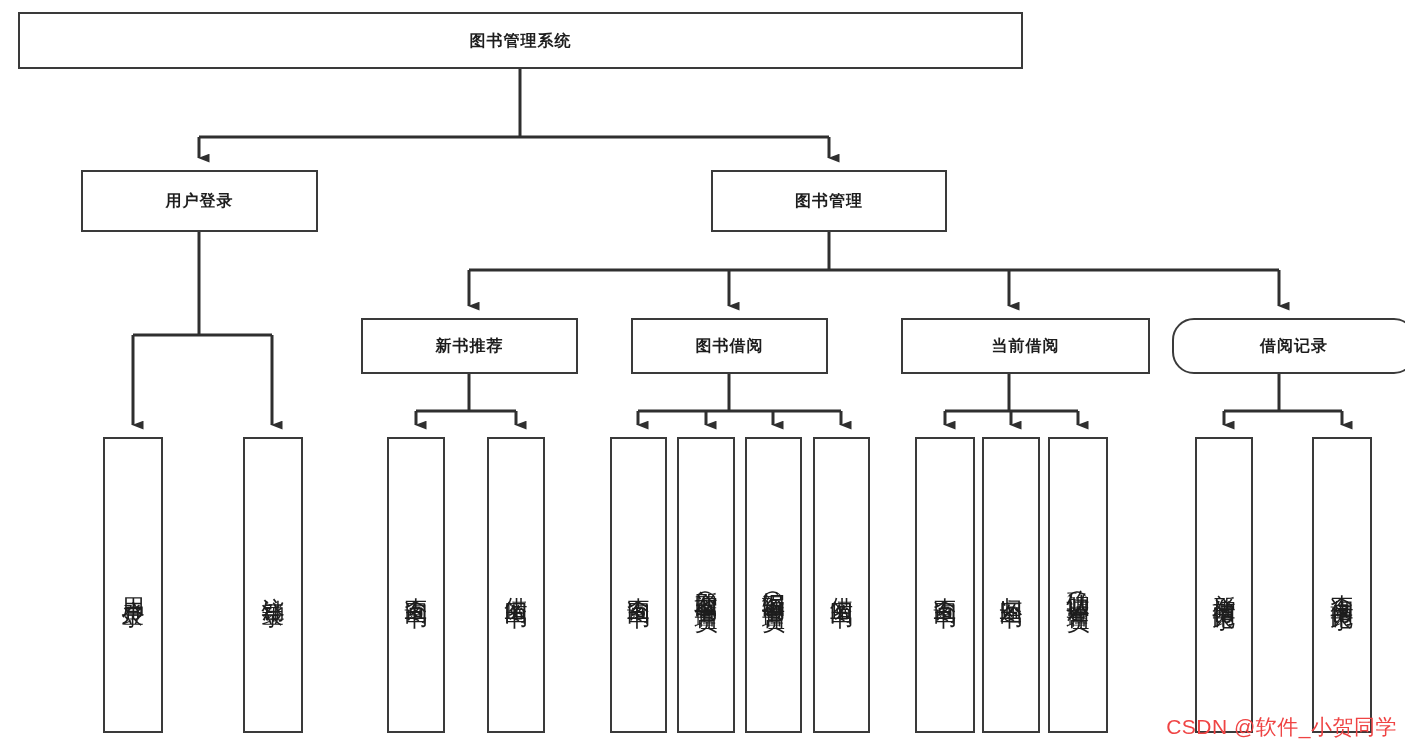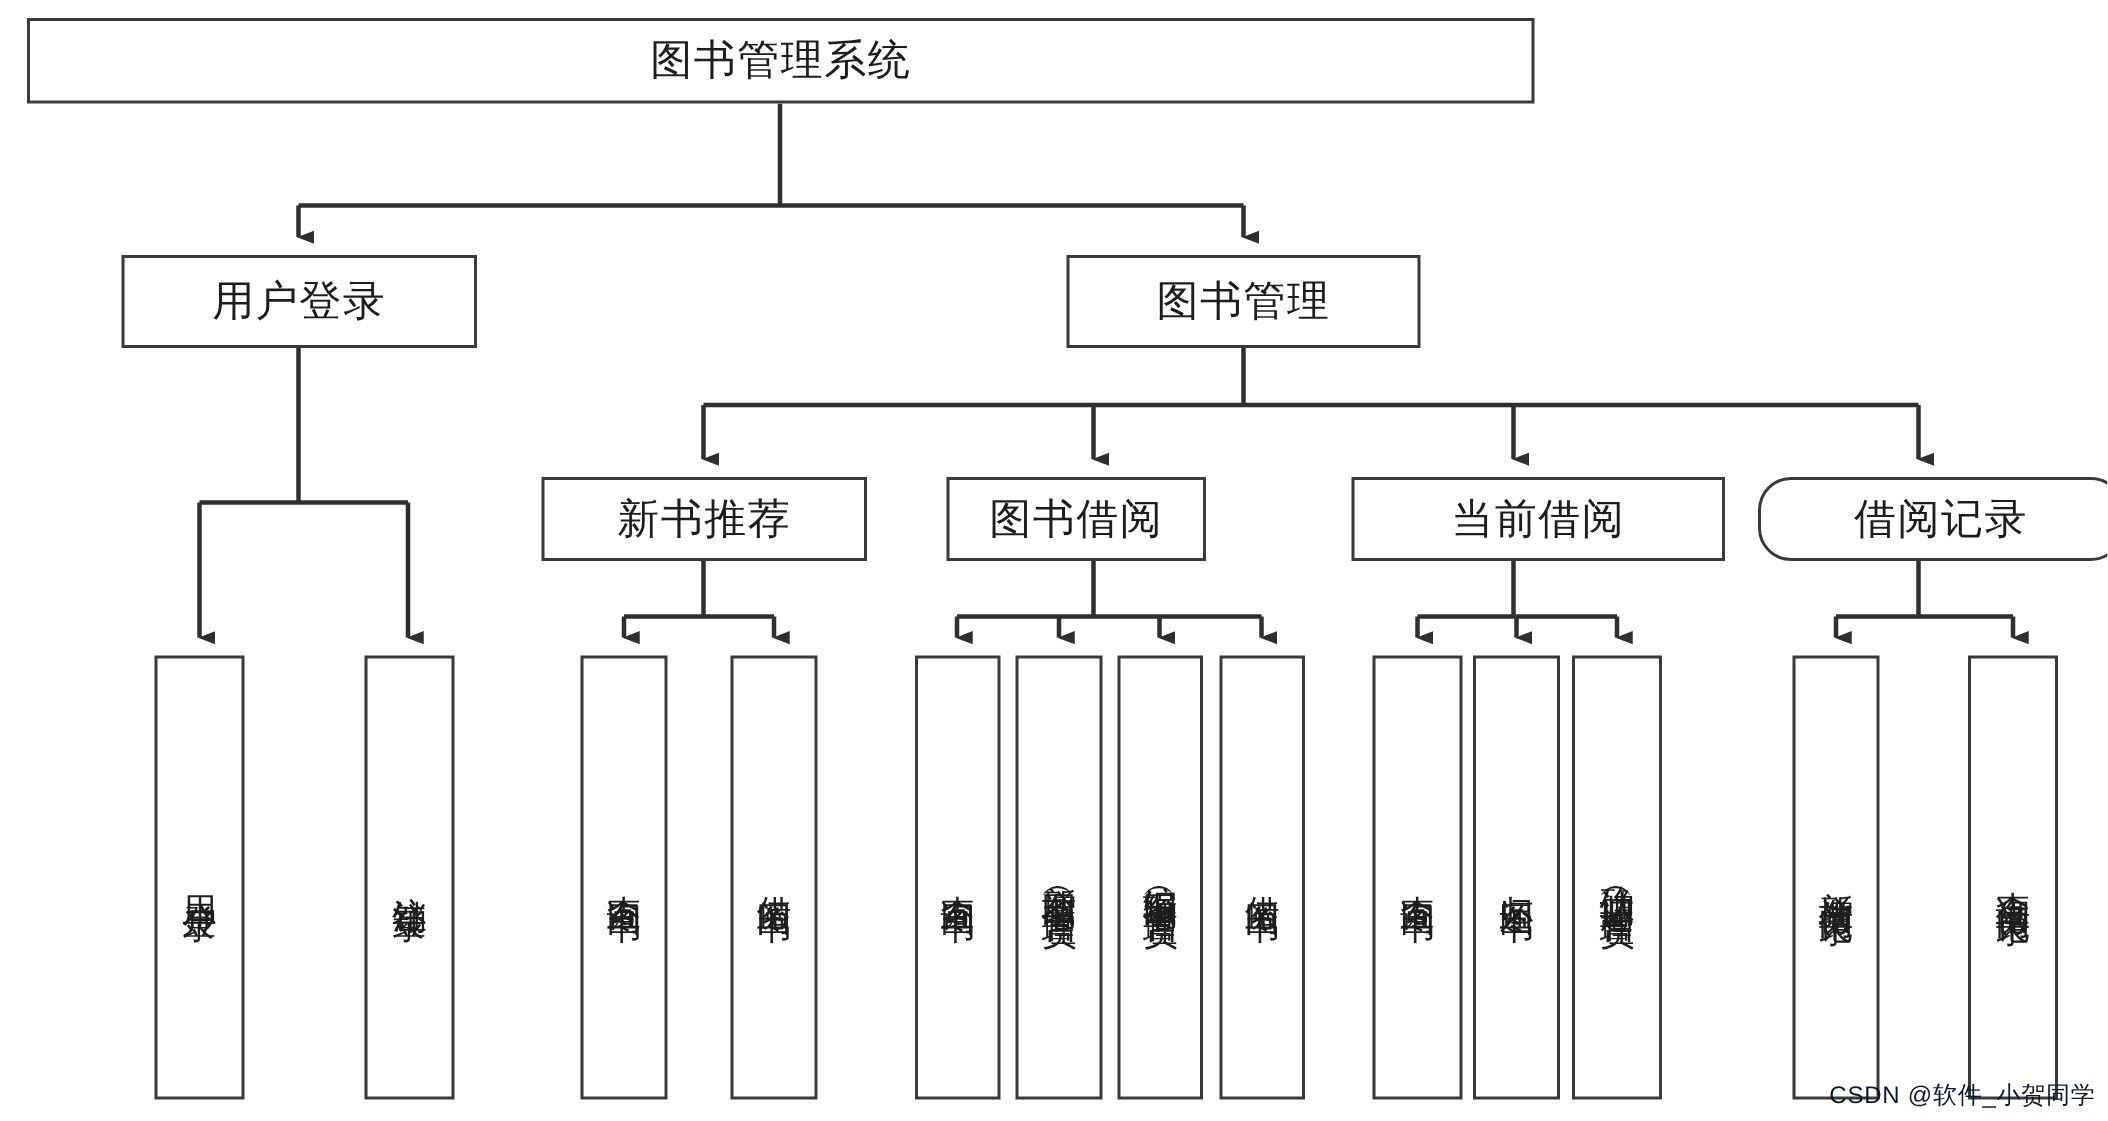--- a/index.html
+++ b/index.html
@@ -30,24 +30,25 @@
     box-sizing: border-box;
     border: 2px solid #3a3a3a;
     background: #ffffff;
     display: flex;
     align-items: center;
     justify-content: center;
     color: #1d1d1d;
     z-index: 2;
   }
   .node.horizontal {
-    font-size: 28px;
+    font-size: 16px;
     line-height: 1.1;
     letter-spacing: 1px;
     white-space: nowrap;
+    font-weight: bold;
   }
   .node.vertical {
     writing-mode: vertical-rl;
     text-orientation: upright;
     font-size: 23px;
     line-height: 1.18;
     letter-spacing: 3px;
     padding: 6px 0;
   }
   .node.vertical .node-label {
@@ -56,22 +57,22 @@
     display: block;
     text-align: center;
   }
   .node-label {
     display: block;
   }
   #watermark {
     position: absolute;
     right: 8px;
     bottom: 6px;
-    font-size: 16px;
-    color: #0f172a;
+    font-size: 21px;
+    color: #ef4444;
     letter-spacing: 0.5px;
     z-index: 3;
     white-space: nowrap;
   }
 </style>
 </head>
 <body>
 
 <div id="diagram-root">
 
@@ -125,21 +126,21 @@
   <div class="node horizontal" id="node-l2-0" style="left: 81px; top: 170px; width: 237px; height: 62px;">
     <span class="node-label">用户登录</span>
   </div>
   <div class="node horizontal" id="node-l3-0" style="left: 361px; top: 318px; width: 217px; height: 56px;">
     <span class="node-label">新书推荐</span>
   </div>
 
   <div class="node horizontal" id="node-l2-1" style="left: 711px; top: 170px; width: 236px; height: 62px;">
     <span class="node-label">图书管理</span>
   </div>
-  <div class="node horizontal" id="node-l3-1" style="left: 631px; top: 318px; width: 173px; height: 56px;">
+  <div class="node horizontal" id="node-l3-1" style="left: 631px; top: 318px; width: 197px; height: 56px;">
     <span class="node-label">图书借阅</span>
   </div>
   <div class="node horizontal" id="node-l3-2" style="left: 901px; top: 318px; width: 249px; height: 56px;">
     <span class="node-label">当前借阅</span>
   </div>
   <div class="node horizontal" id="node-l3-3" style="left: 1172px; top: 318px; width: 244px; height: 56px; border-radius: 22px;">
     <span class="node-label">借阅记录</span>
   </div>
 
   <div class="node vertical" id="node-leaf-0" style="left: 103px; top: 437px; width: 60px; height: 296px;">

